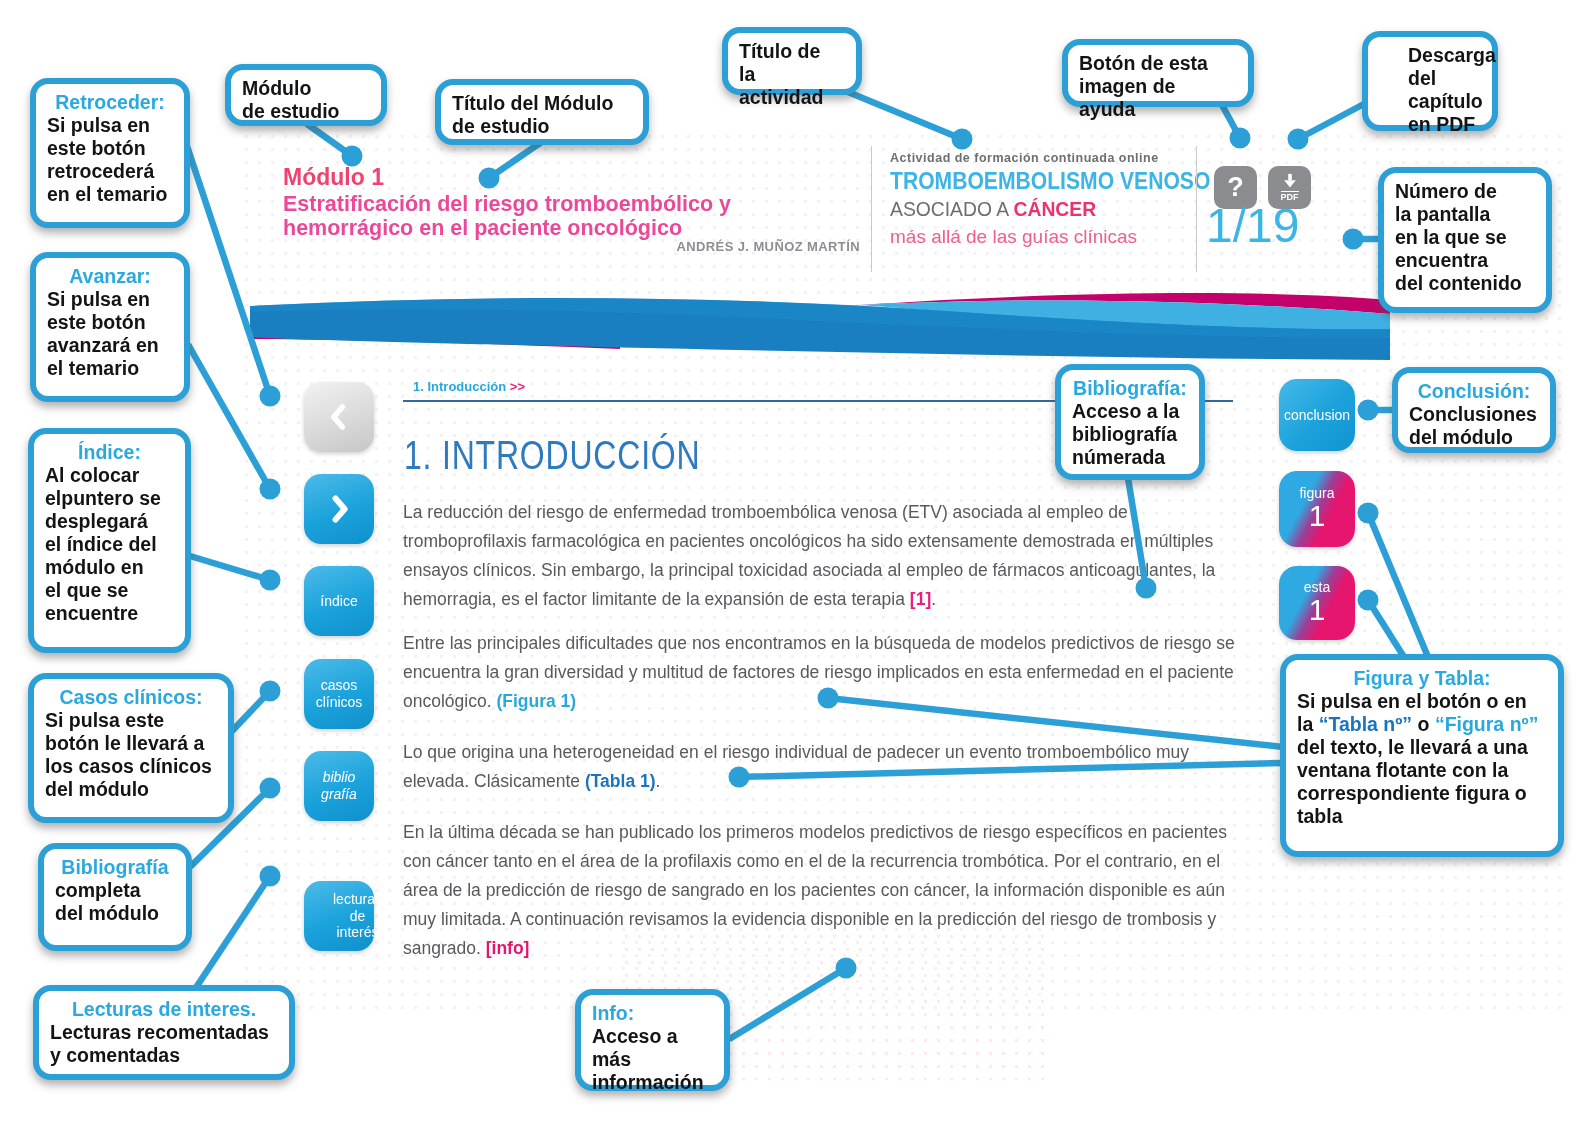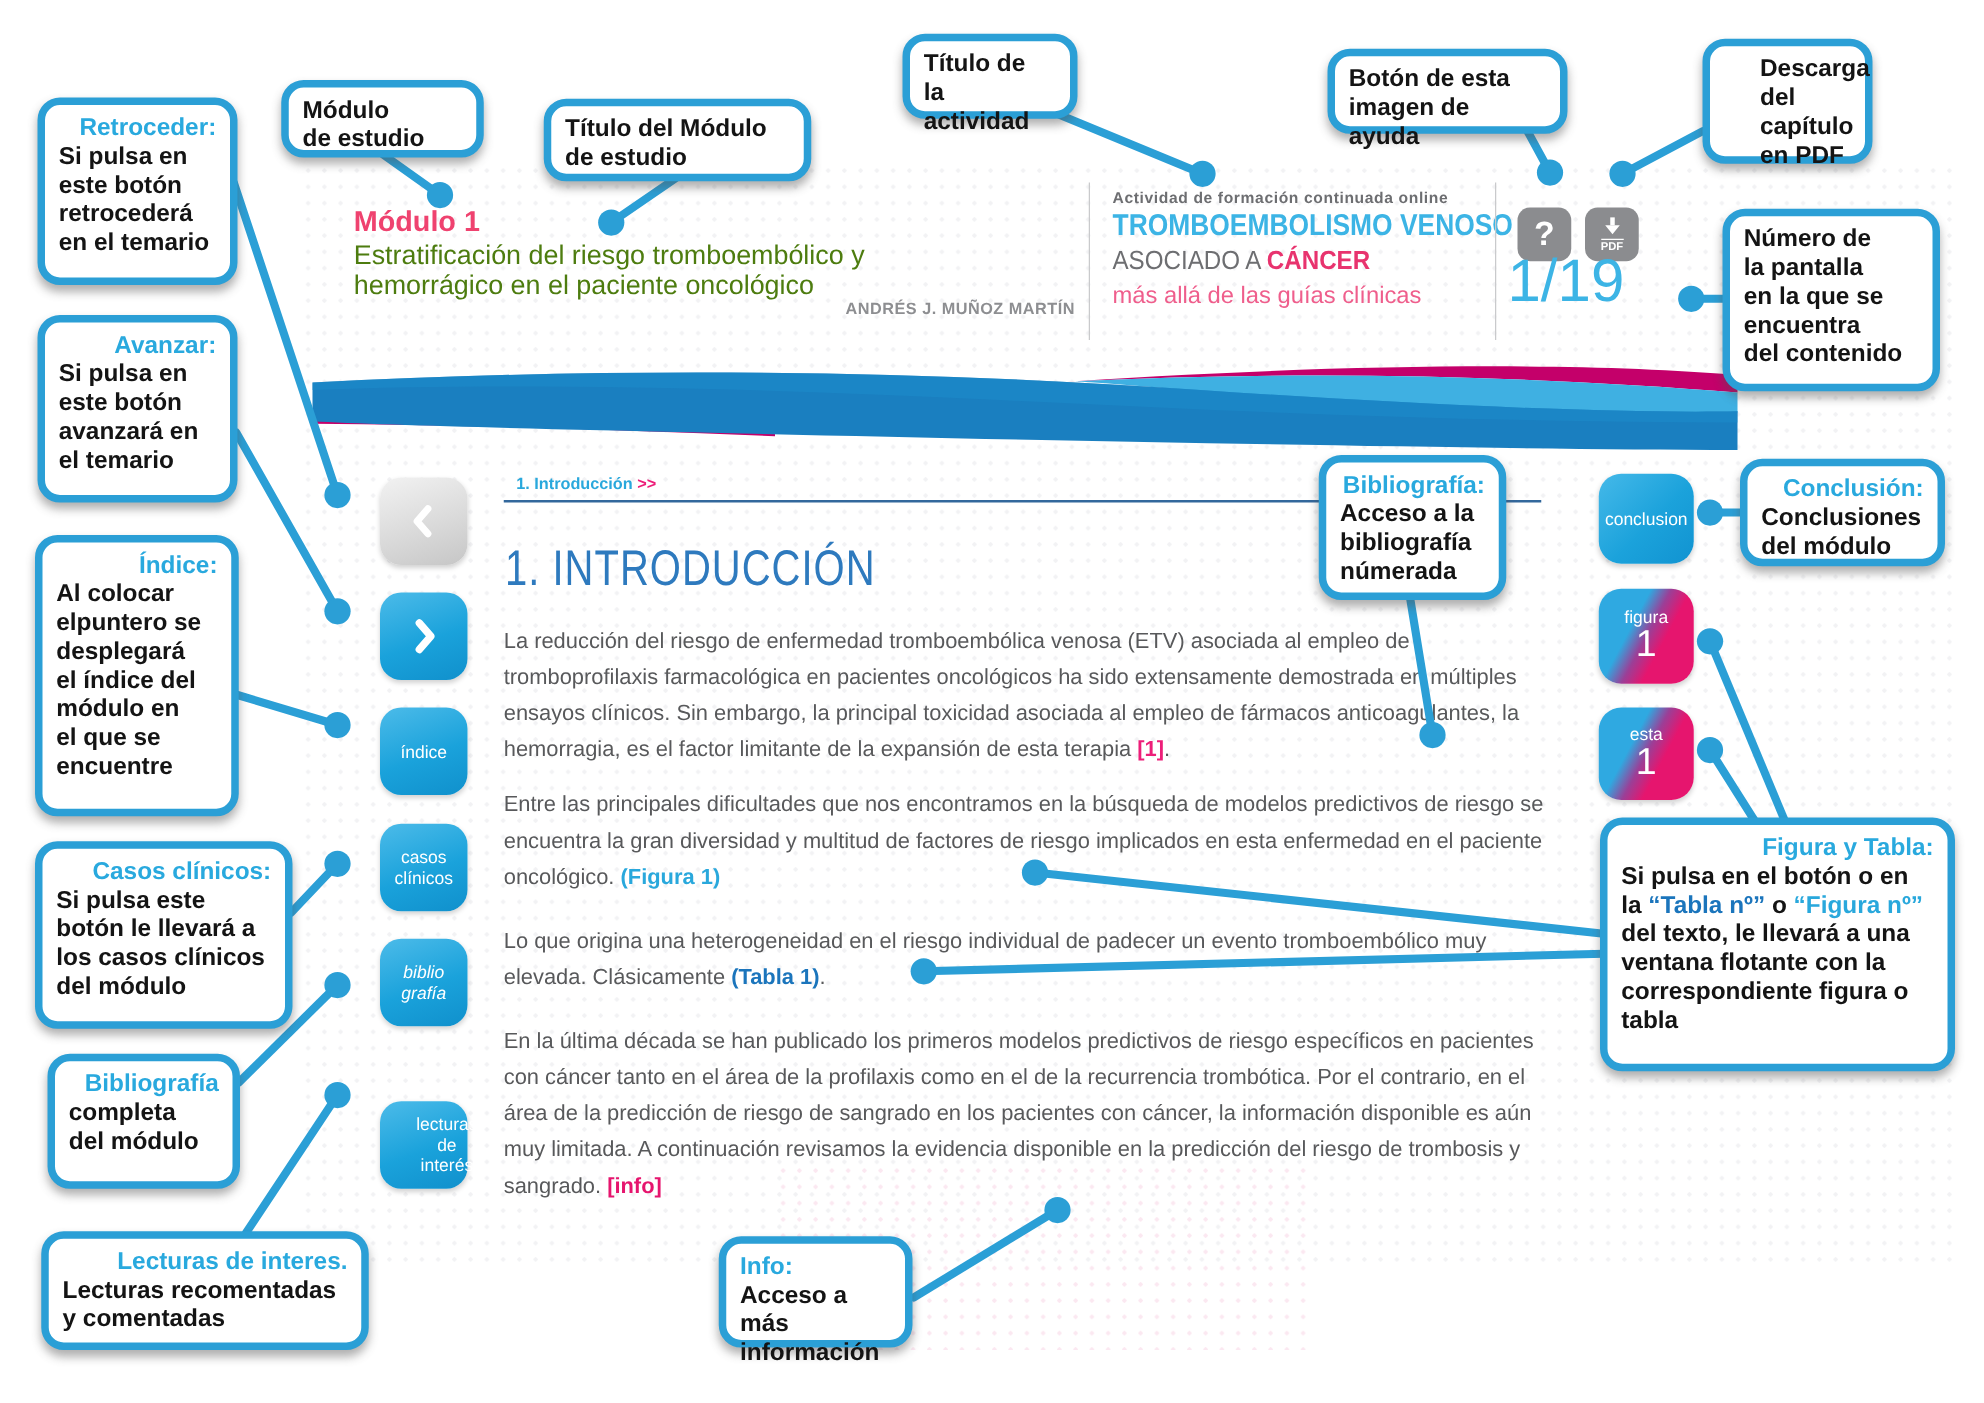--- a/index.html
+++ b/index.html
@@ -7,21 +7,21 @@
          font-family:"Liberation Sans",sans-serif;}
   
   .dots-bg{position:absolute;left:240px;top:130px;width:1330px;height:880px;
            background-image:radial-gradient(#dcdde2 1.5px,transparent 1.8px);
            background-size:13px 13px;opacity:.38;z-index:0;}
   .dots-pink{position:absolute;left:620px;top:930px;width:430px;height:150px;
            background-image:radial-gradient(#f4bcd6 1.5px,transparent 1.8px);
            background-size:13px 13px;opacity:.35;z-index:0;}
   
   .module-kicker{position:absolute;left:283px;top:164px;font-size:23px;font-weight:600;color:#ef426f;z-index:2;}
-  .module-title{position:absolute;left:283px;top:193px;font-size:21.5px;font-weight:400;color:#4d7c0f;
+  .module-title{position:absolute;left:283px;top:193px;font-size:21.5px;font-weight:700;color:#ec4899;
                 line-height:1.1;white-space:pre-line;z-index:2;}
   .author{position:absolute;left:460px;top:239px;width:400px;text-align:right;font-size:13px;
           font-weight:700;color:#8d8e91;letter-spacing:.4px;z-index:2;}
   .vdiv{position:absolute;top:146px;height:126px;width:1px;background:#c9cacc;z-index:2;}
   .vdiv1{left:871px;}.vdiv2{left:1196px;}
   .act-kicker{position:absolute;left:890px;top:151px;font-size:12.5px;font-weight:700;color:#6d6e71;
               letter-spacing:.5px;z-index:2;}
   .act-title{position:absolute;left:890px;top:167px;font-size:24px;font-weight:700;color:#3cb4e5;
              transform:scaleX(.88);transform-origin:left top;white-space:nowrap;z-index:2;}
   .act-sub{position:absolute;left:890px;top:197px;font-size:21px;color:#6d6e71;
@@ -72,41 +72,41 @@
         background:linear-gradient(135deg,#45b9e9 0%,#1ba2db 55%,#1193d1 100%);}
   .rbtn.figura{top:471px;height:76px;}
   .rbtn.tabla{top:566px;height:74px;}
   .grad-pink{background:linear-gradient(118deg,#2fa9e1 36%,#9b3f97 50%,#e6156e 64%);}
   .rbtn .small{font-size:14px;line-height:1;}
   .rbtn .big{font-size:30px;line-height:1.05;font-weight:400;}
   
   .co{position:absolute;box-sizing:border-box;background:#fff;border:6px solid #2b9fd6;border-radius:18px;
       box-shadow:0 5px 8px rgba(80,80,80,.45);padding:7px 11px;z-index:60;
       font-weight:700;color:#141414;font-size:19.5px;line-height:1.18;}
-  .co .t{color:#29a9de;text-align:right;}
+  .co .t{color:#29a9de;text-align:center;}
   .co .t.t-left{text-align:left;}
   .co .b{white-space:pre-line;}
   .co .seg-dblue{color:#1b75bc;}
   .co .seg-lblue{color:#29a8dc;}
   .co-retroceder{left:30px;top:78px;width:160px;height:150px;}
   .co-avanzar{left:30px;top:252px;width:160px;height:150px;}
   .co-indice{left:28px;top:428px;width:163px;height:225px;}
   .co-casos{left:28px;top:673px;width:206px;height:150px;}
   .co-biblio{left:38px;top:843px;width:154px;height:108px;}
   .co-lecturas{left:33px;top:985px;width:262px;height:95px;}
   .co-modulo-estudio{left:225px;top:64px;width:162px;height:62px;}
   .co-titulo-modulo{left:435px;top:79px;width:214px;height:66px;}
   .co-titulo-actividad{left:722px;top:27px;width:140px;height:68px;}
   .co-boton-ayuda{left:1062px;top:39px;width:192px;height:68px;}
   .co-descarga-pdf{left:1362px;top:31px;width:136px;height:100px;padding-left:40px;}
   .co-numero-pantalla{left:1378px;top:167px;width:174px;height:146px;}
   .co-bibliografia-num{left:1055px;top:364px;width:150px;height:116px;}
   .co-conclusion{left:1392px;top:367px;width:164px;height:86px;}
   .co-figura-tabla{left:1280px;top:654px;width:284px;height:203px;}
-  .co-info{left:575px;top:989px;width:155px;height:89px;}
+  .co-info{left:575px;top:989px;width:155px;height:102px;}
   
   .connectors{position:absolute;left:0;top:0;z-index:55;pointer-events:none;}
 </style>
 </head>
 <body>
 
 <div class="stage">
 
   <div class="dots-bg"></div>
   <div class="dots-pink"></div>

